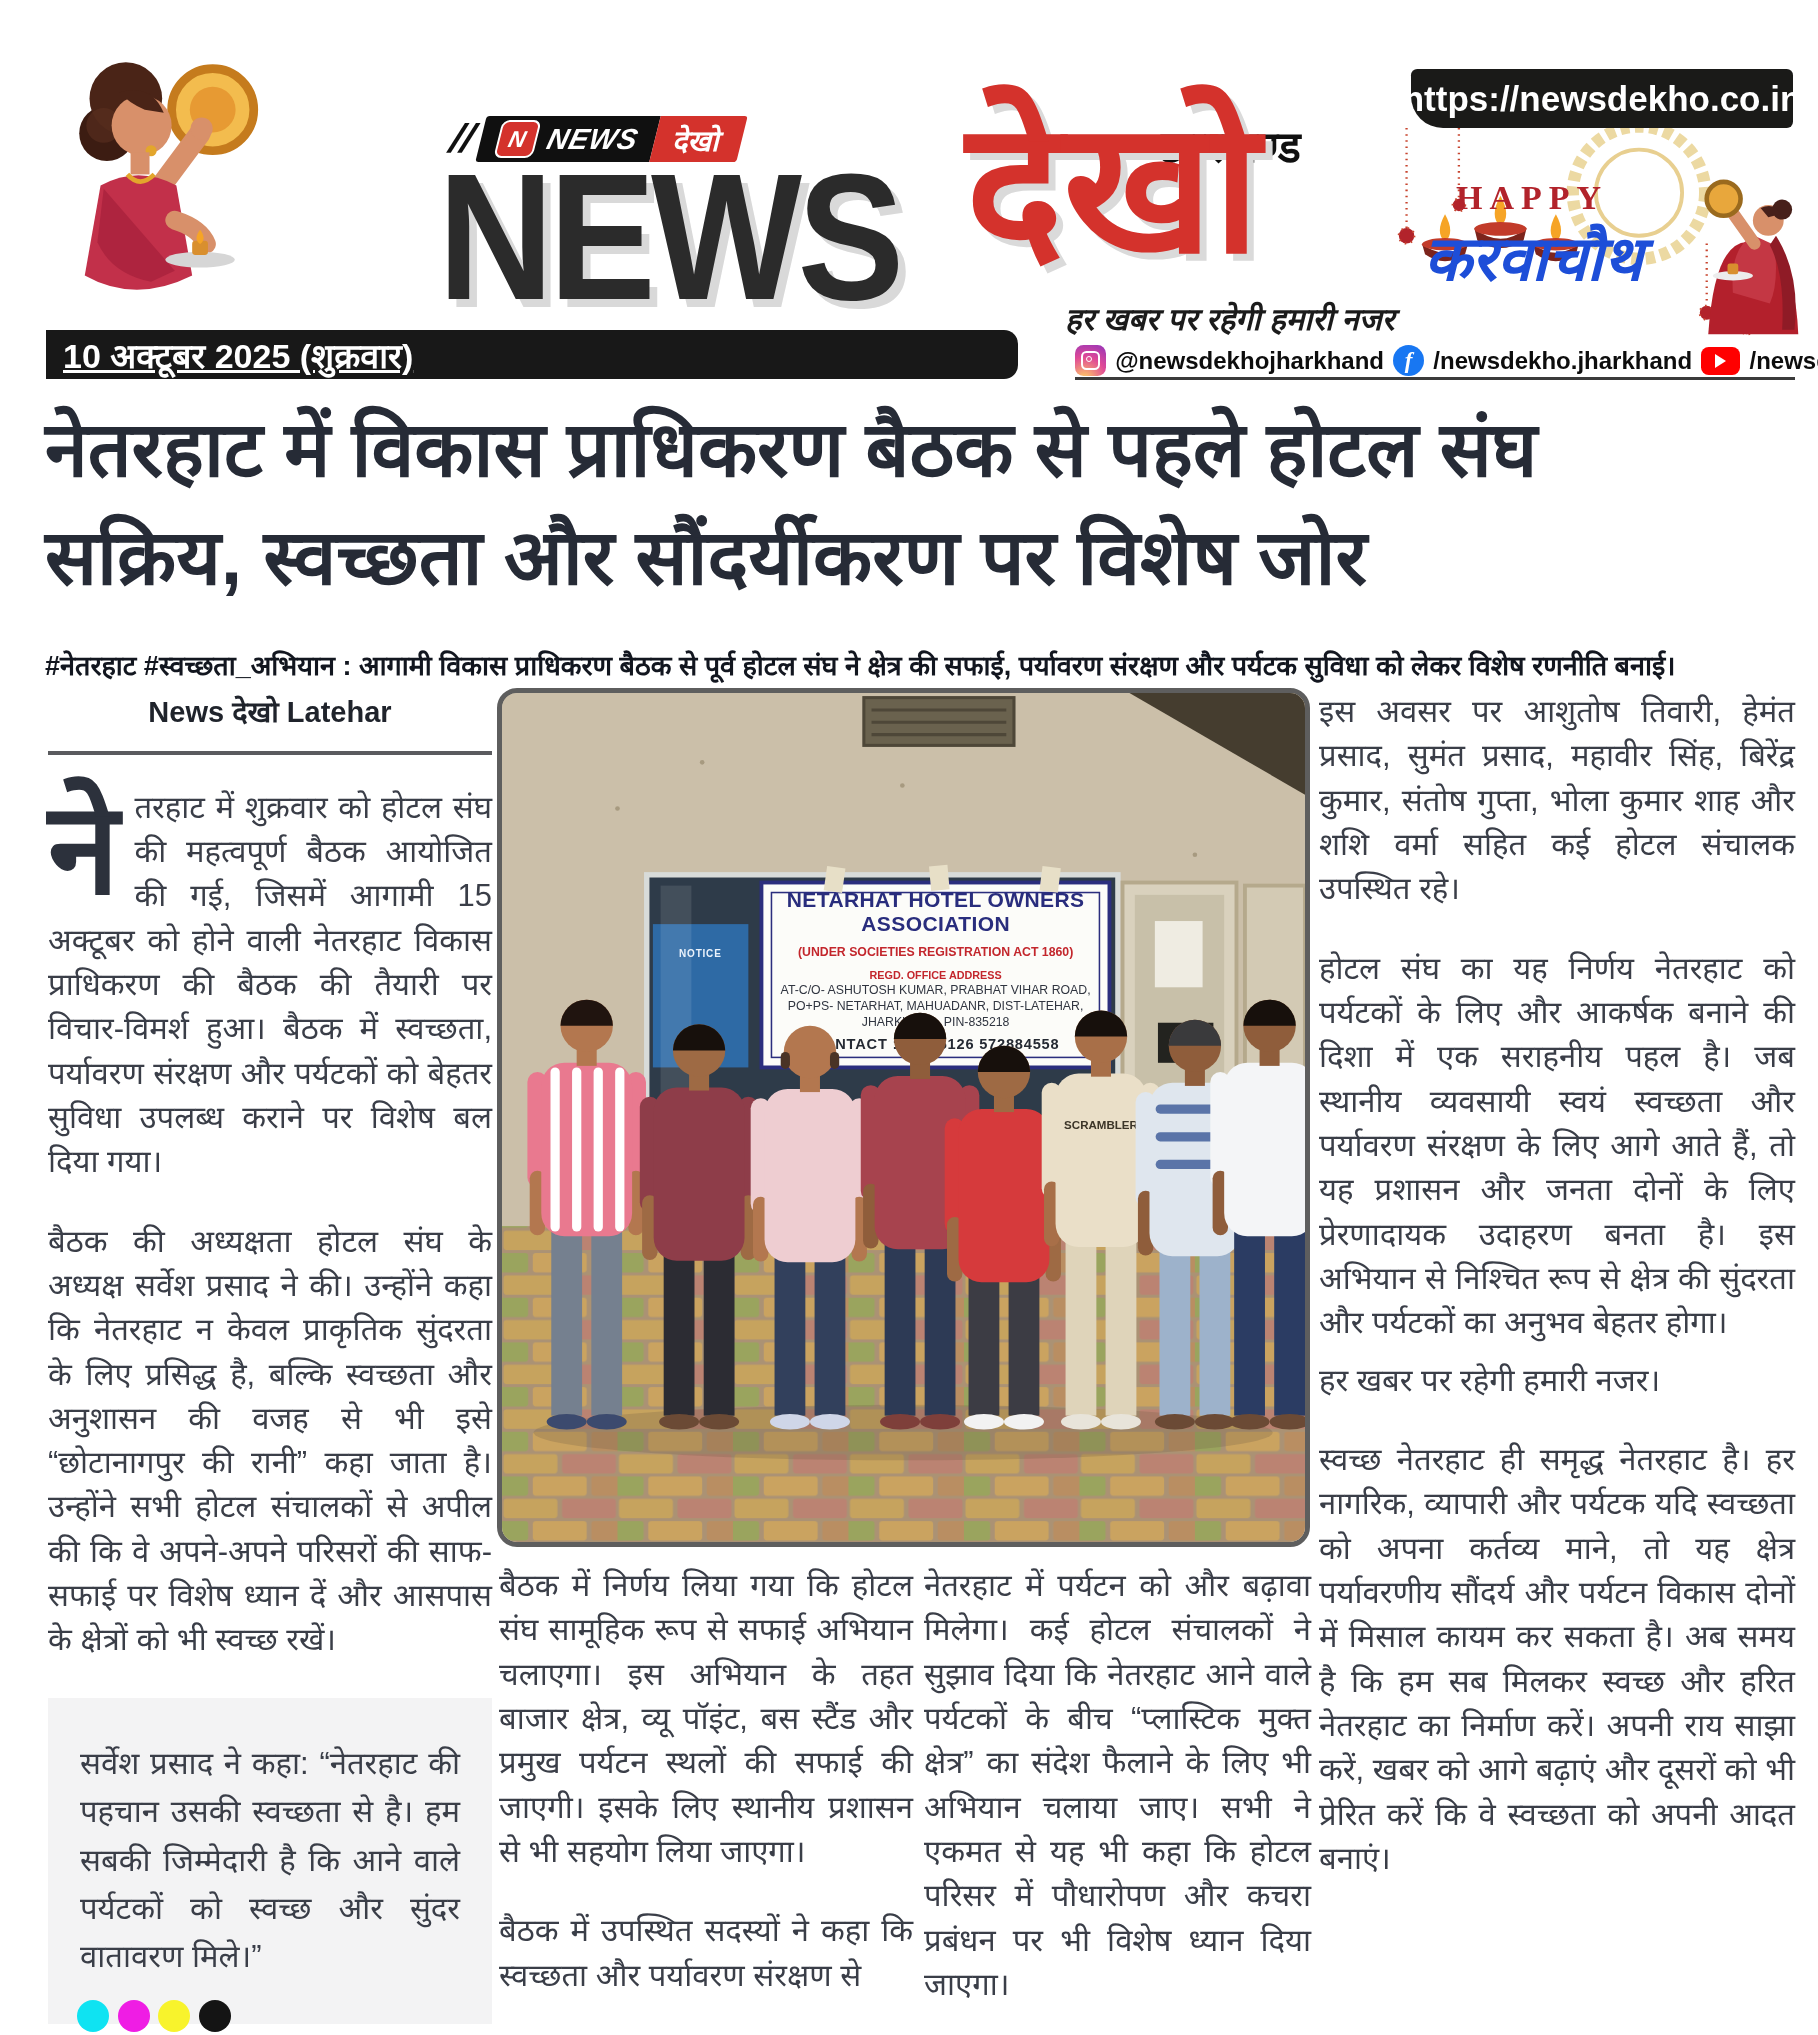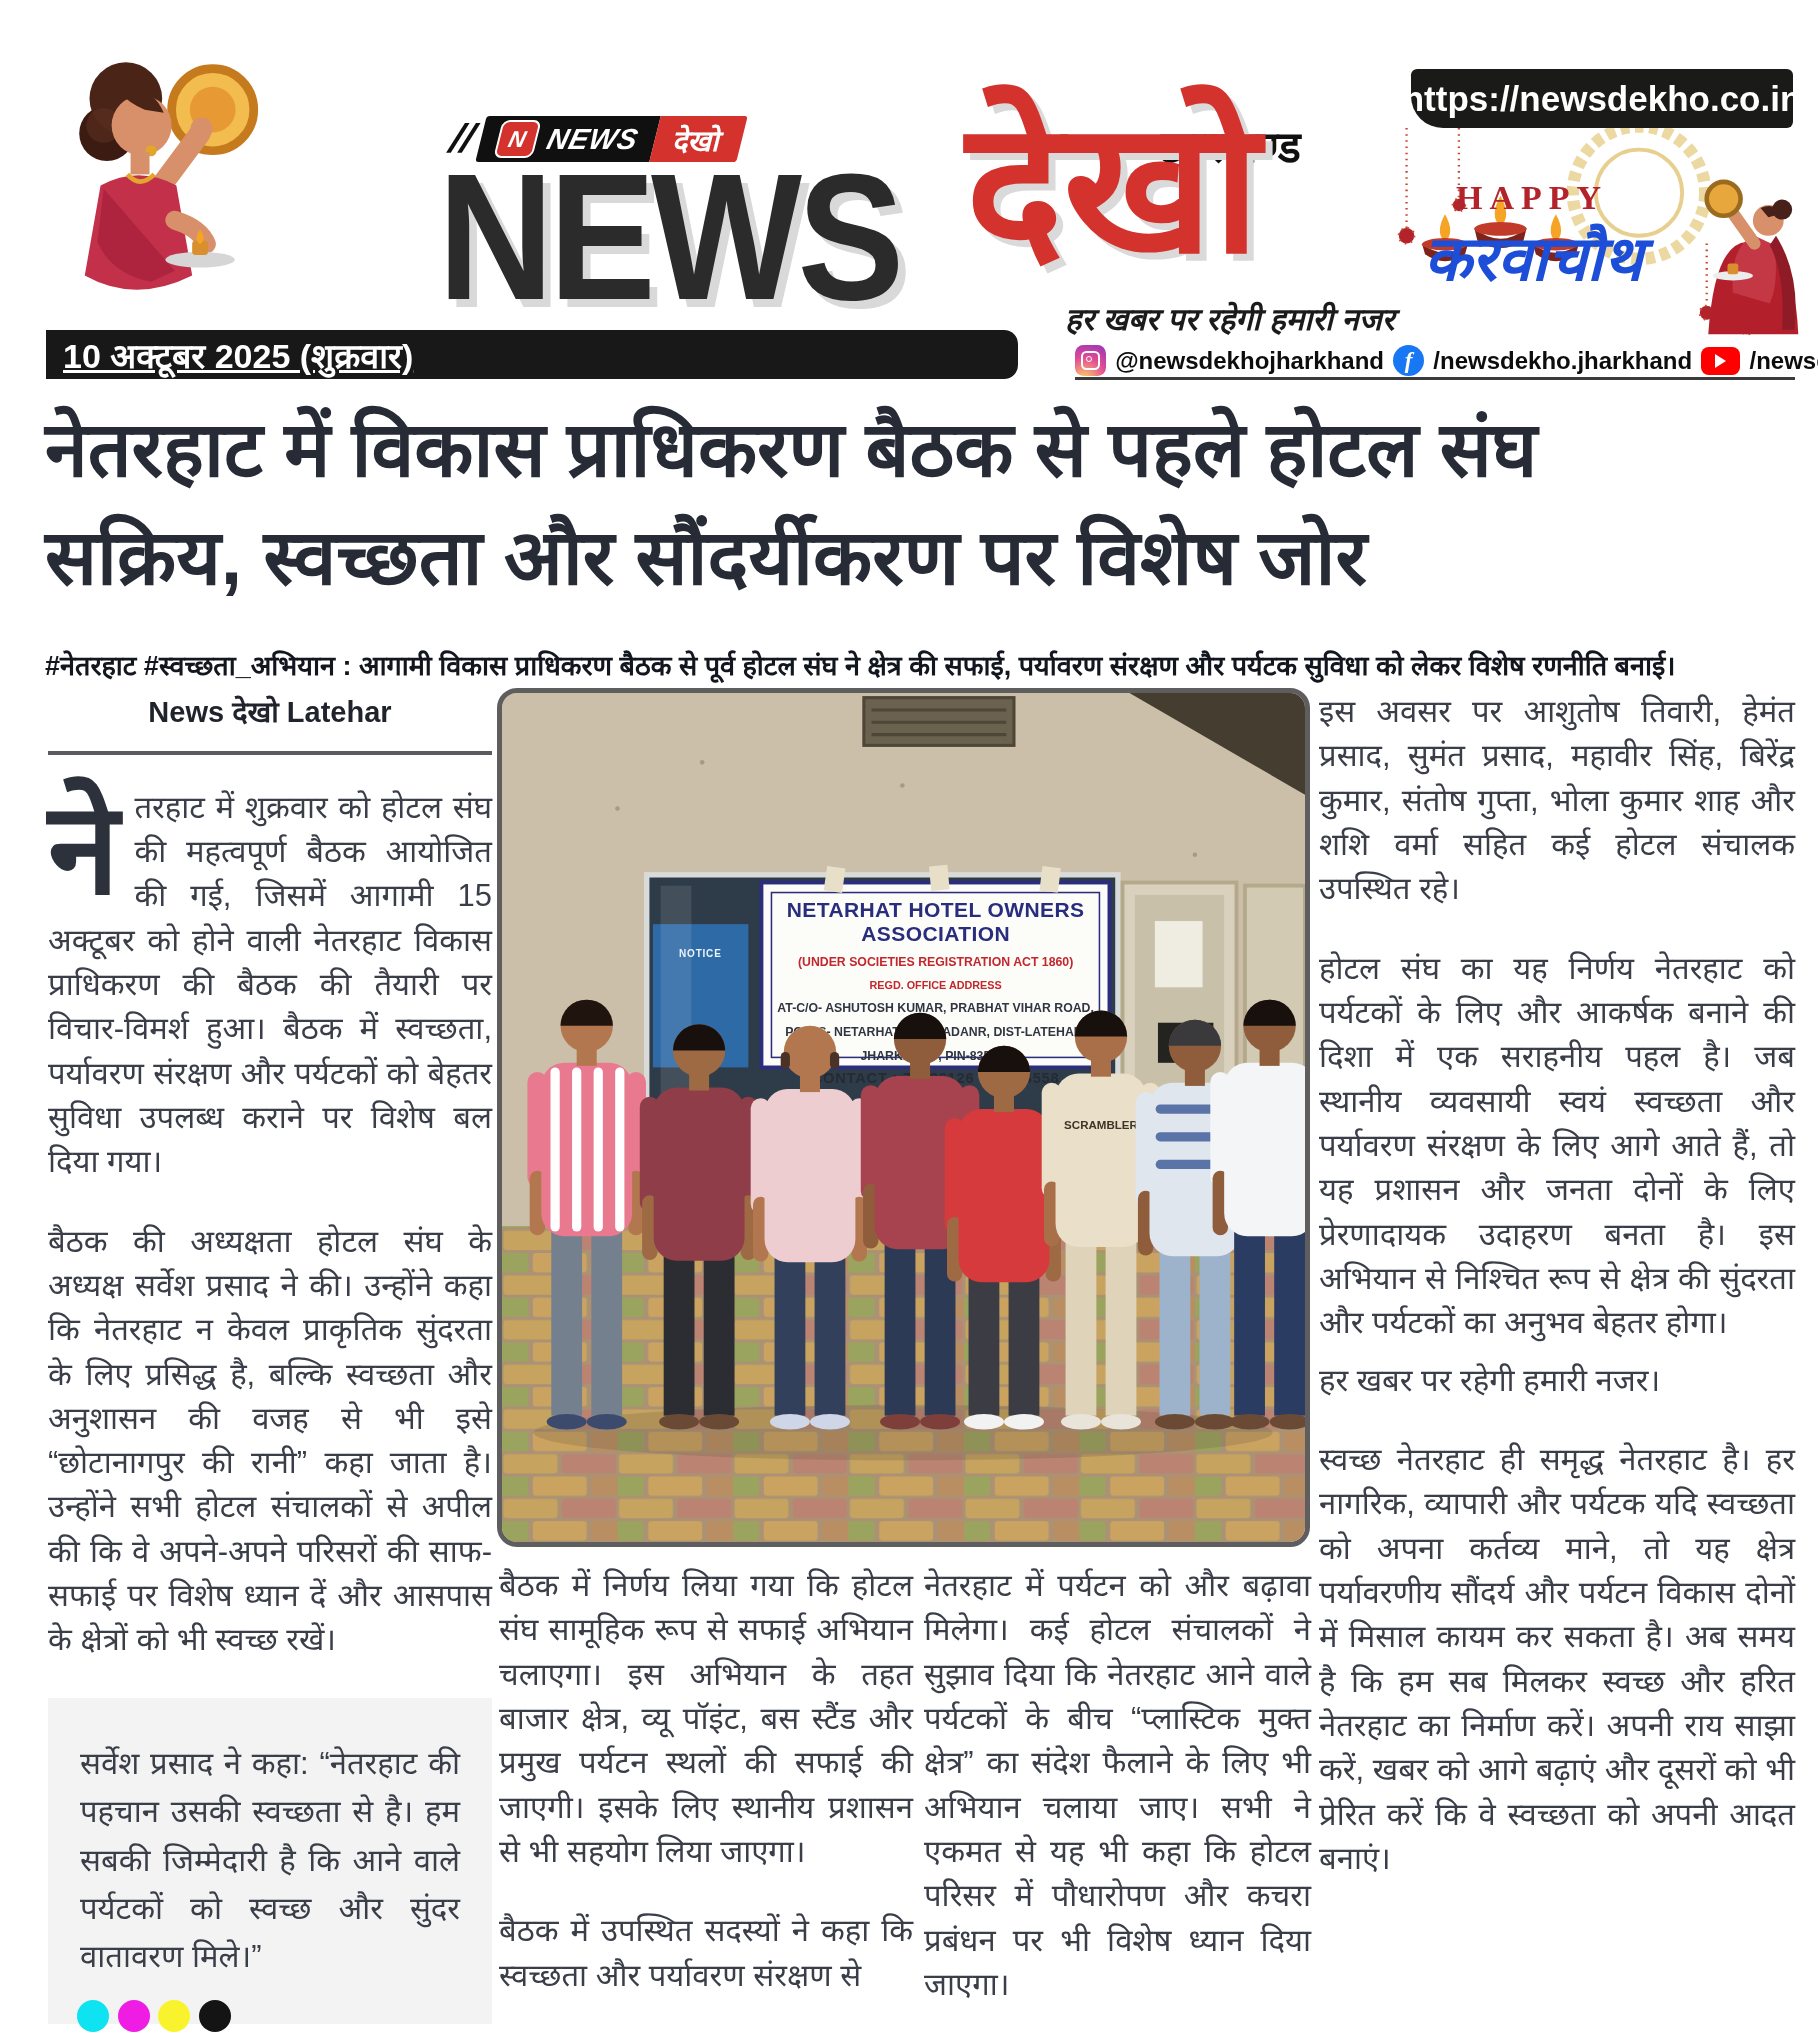--- a/index.html
+++ b/index.html
@@ -59,24 +59,24 @@
   .quote{background:#f3f3f4;padding:42px 32px;line-height:1.56;margin-top:9.2px;}
   .quote p{margin:0;}
   .tightline{margin-bottom:35px;}
 
   
   .photo{position:absolute;left:497px;top:688px;width:803px;height:849px;border:5.4px solid #5e5e5e;border-radius:20px;
          overflow:hidden;background:#cbbfa9;}
   .photo svg{position:absolute;left:0;top:0;width:100%;height:100%;}
   .photo-bg{z-index:1;}
   .photo-banner{position:absolute;left:32.3%;top:22.4%;width:43.4%;z-index:2;text-align:center;}
-  .pb-title{font-size:21px;font-weight:800;color:#292d7d;letter-spacing:0.4px;margin-top:15px;}
+  .pb-title{font-size:21px;font-weight:800;color:#292d7d;letter-spacing:0.4px;margin-top:5px;}
   .pb-sub{font-size:12.3px;font-weight:800;color:#c3262c;margin-top:8.5px;}
   .pb-label{font-size:10.8px;font-weight:800;color:#c3262c;margin-top:10px;}
-  .pb-addr{font-size:12.3px;font-weight:700;color:#303540;margin-top:10px;}
+  .pb-addr{font-size:12.3px;font-weight:400;color:#303540;margin-top:2px;}
   .pb-contact{font-size:14.6px;font-weight:800;color:#252a33;margin-top:7px;letter-spacing:0.8px;}
   .photo-fg{z-index:3;}
   .notice{position:absolute;left:19.2%;top:30%;z-index:2;width:11%;text-align:center;color:#eaf2fb;font-size:10px;font-weight:700;letter-spacing:0.8px;}
 
   
   .dots{position:absolute;left:77px;top:2000px;display:flex;gap:8.5px;}
   .dot{width:32px;height:32px;border-radius:50%;}
   .dot.c{background:#0fe3f2;} .dot.m{background:#ef1de4;} .dot.y{background:#f8f32c;} .dot.k{background:#141414;}
 </style>
 </head>

